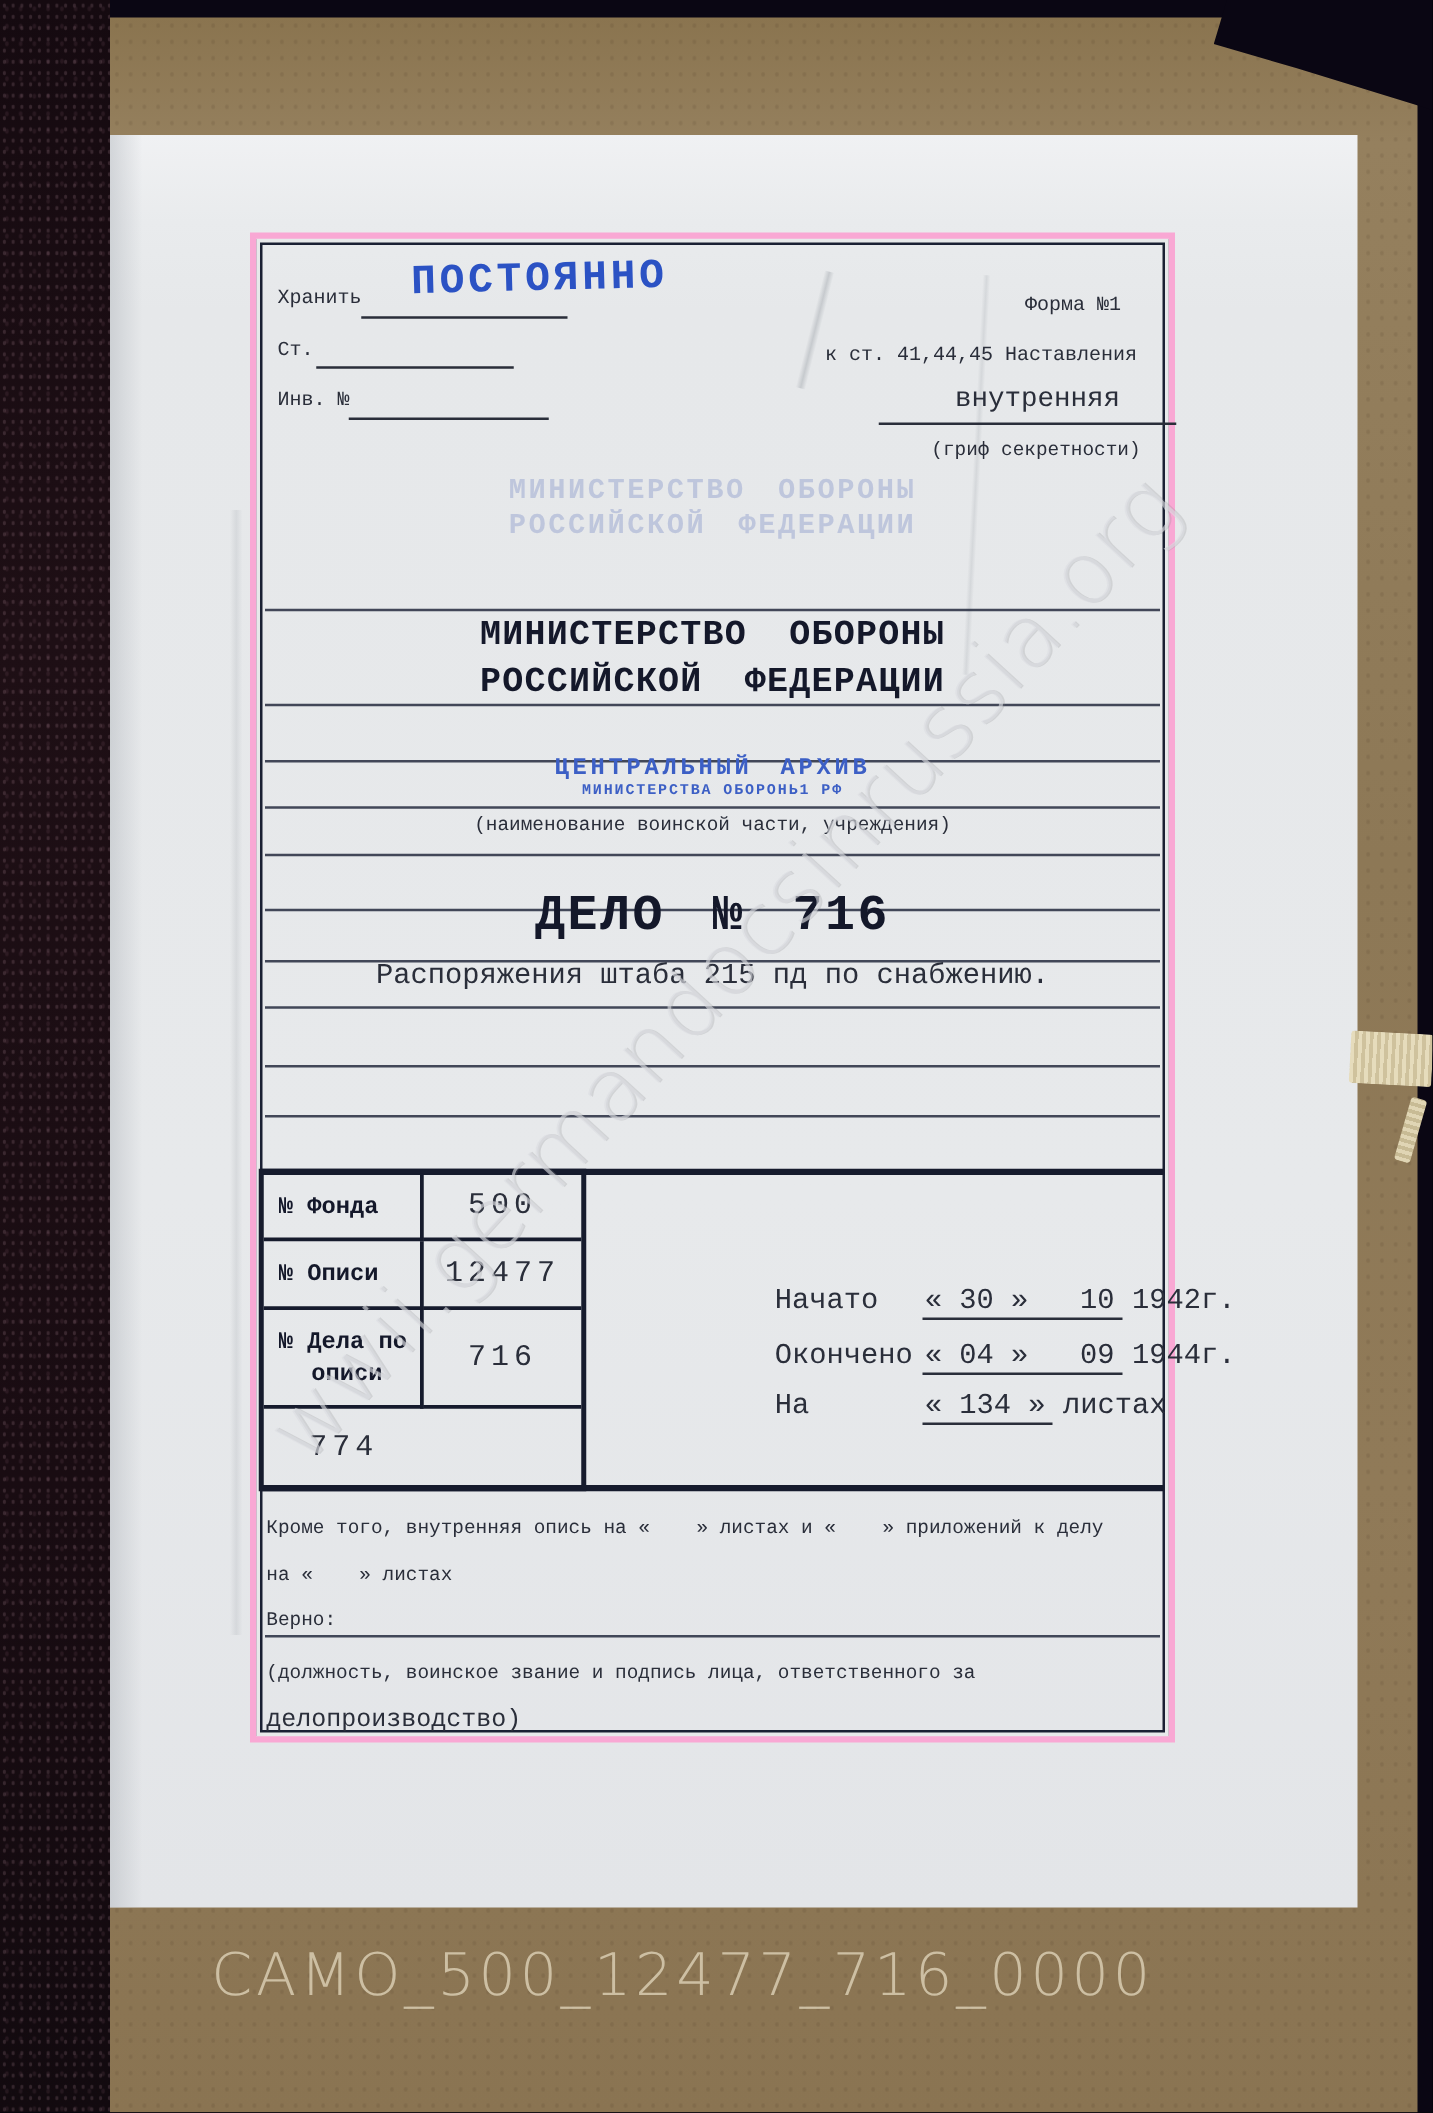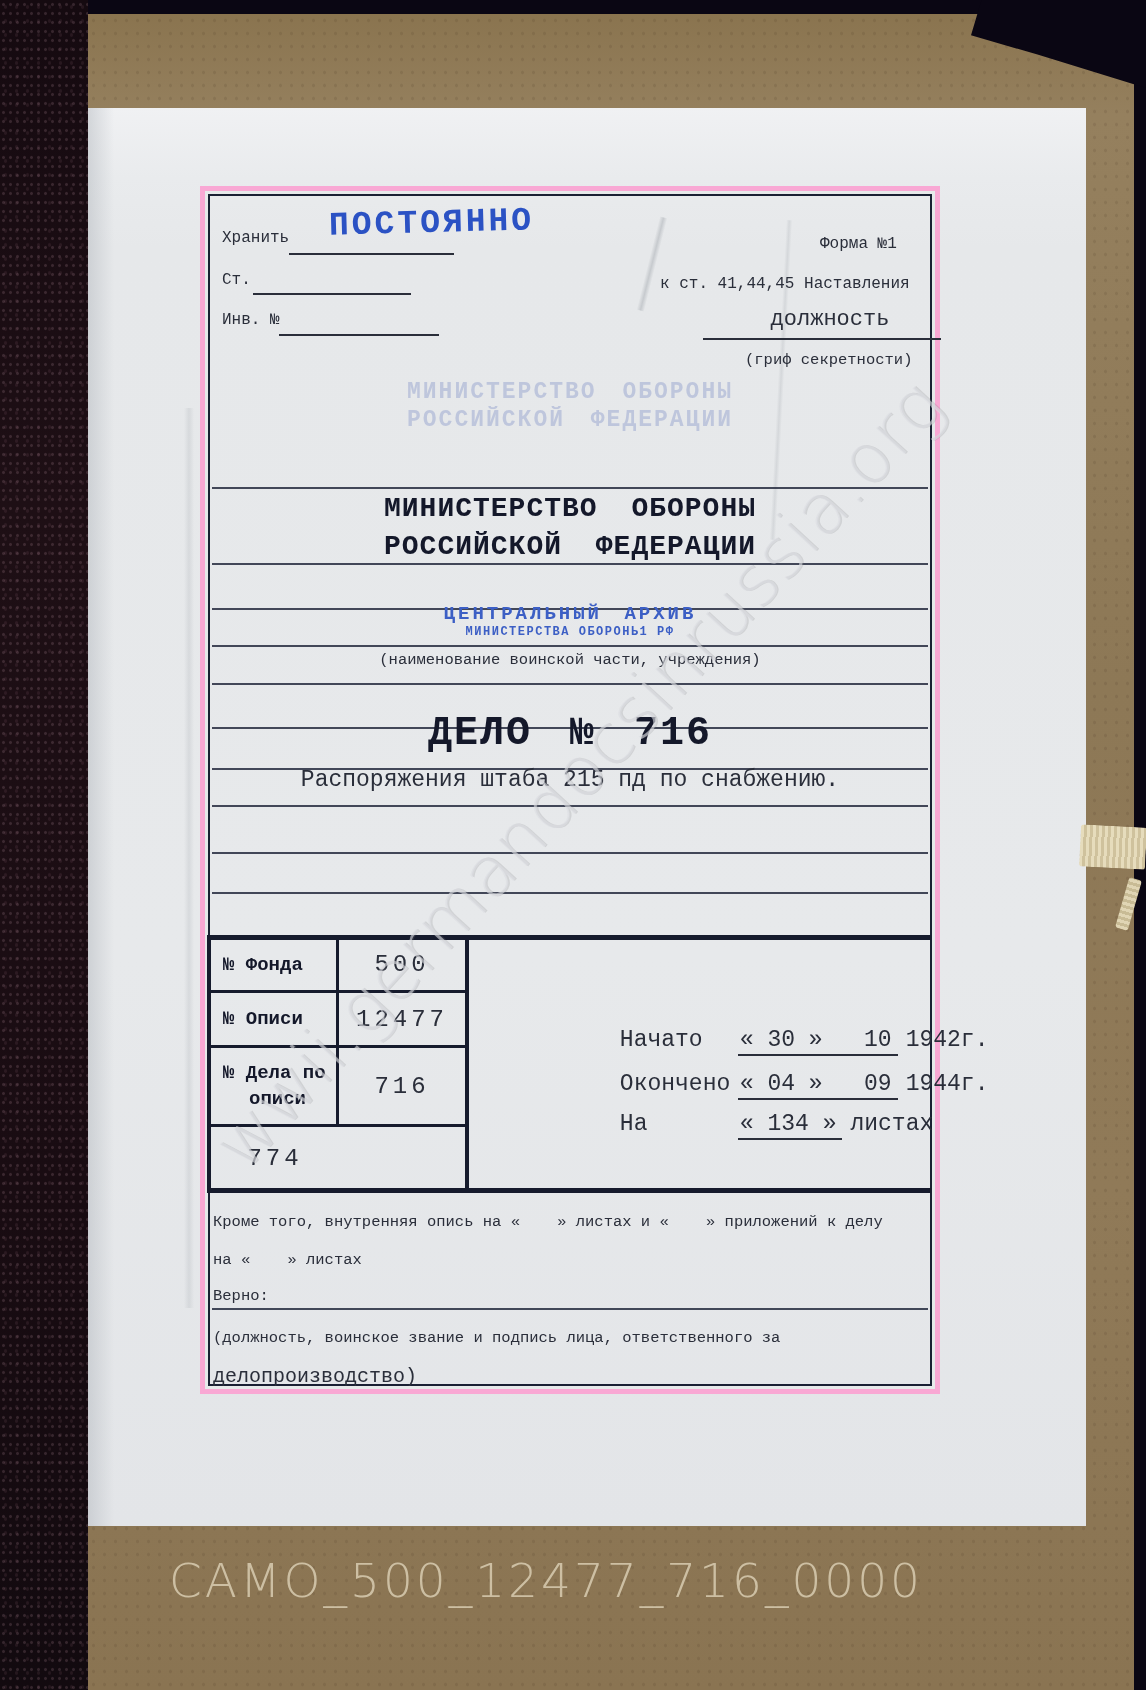--- a/index.html
+++ b/index.html
@@ -94,21 +94,21 @@
     <div class="typed bluestamp" style="left:124px;top:14px;font-size:33px;font-weight:bold;letter-spacing:3px;transform:rotate(-1.5deg);">ПОСТОЯННО</div>
 
     <div class="typed" style="left:17px;top:80px;">Ст.</div>
     <div class="uline" style="left:48px;top:102px;width:158px;"></div>
 
     <div class="typed" style="left:17px;top:120px;">Инв. №</div>
     <div class="uline" style="left:74px;top:143px;width:160px;"></div>
 
     <div class="typed" style="left:615px;top:44px;">Форма №1</div>
     <div class="typed" style="left:455px;top:84px;">к ст. 41,44,45 Наставления</div>
-    <div class="typed" style="left:510px;top:116px;width:230px;text-align:center;font-size:22px;">должность</div>
+    <div class="typed" style="left:510px;top:116px;width:230px;text-align:center;font-size:22px;">внутренняя</div>
     <div class="uline" style="left:498px;top:147px;width:238px;"></div>
     <div class="typed" style="left:540px;top:160px;font-size:15.5px;">(гриф секретности)</div>
 
     <div class="ghost" style="top:188px;">МИНИСТЕРСТВО ОБОРОНЫ</div>
     <div class="ghost" style="top:216px;">РОССИЙСКОЙ ФЕДЕРАЦИИ</div>
 
     <div class="rule" style="top:296px;"></div>
     <div class="rule" style="top:372px;"></div>
     <div class="rule" style="top:417px;"></div>
     <div class="rule" style="top:454px;"></div>

